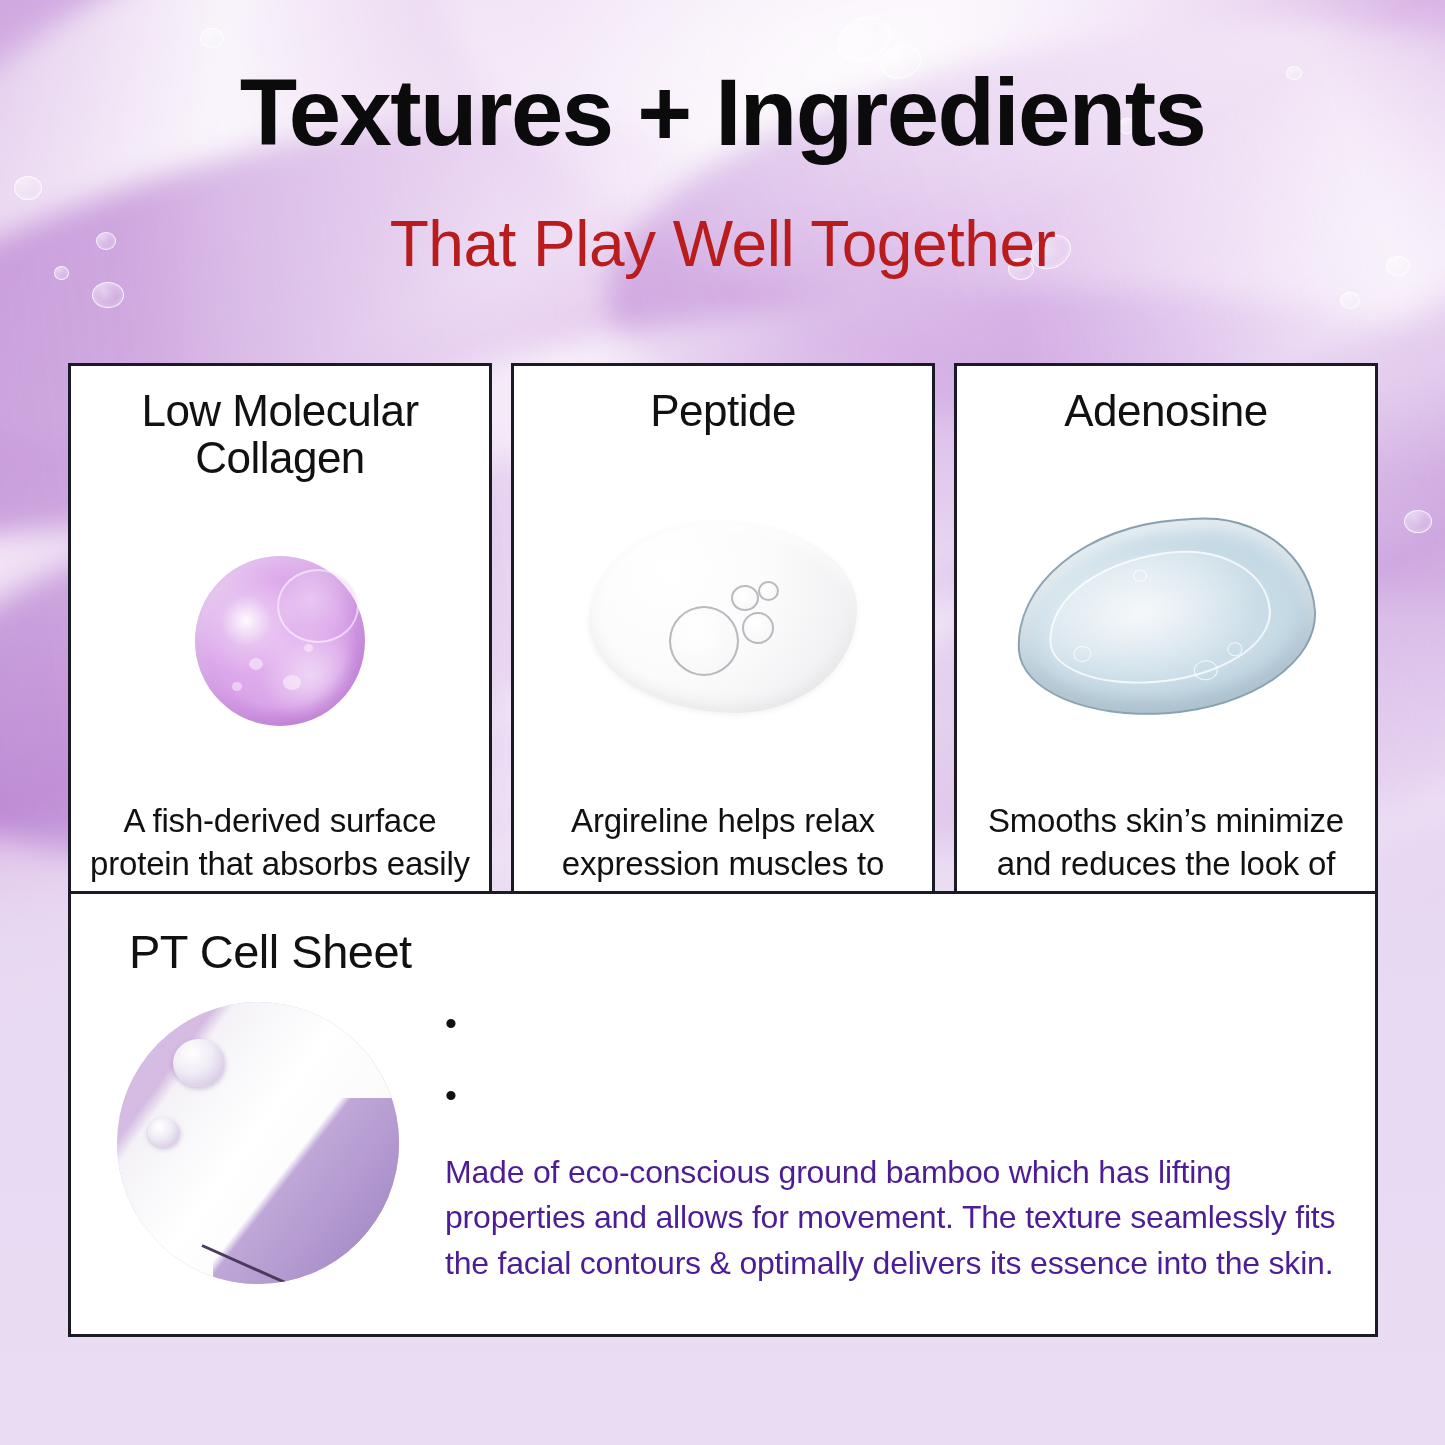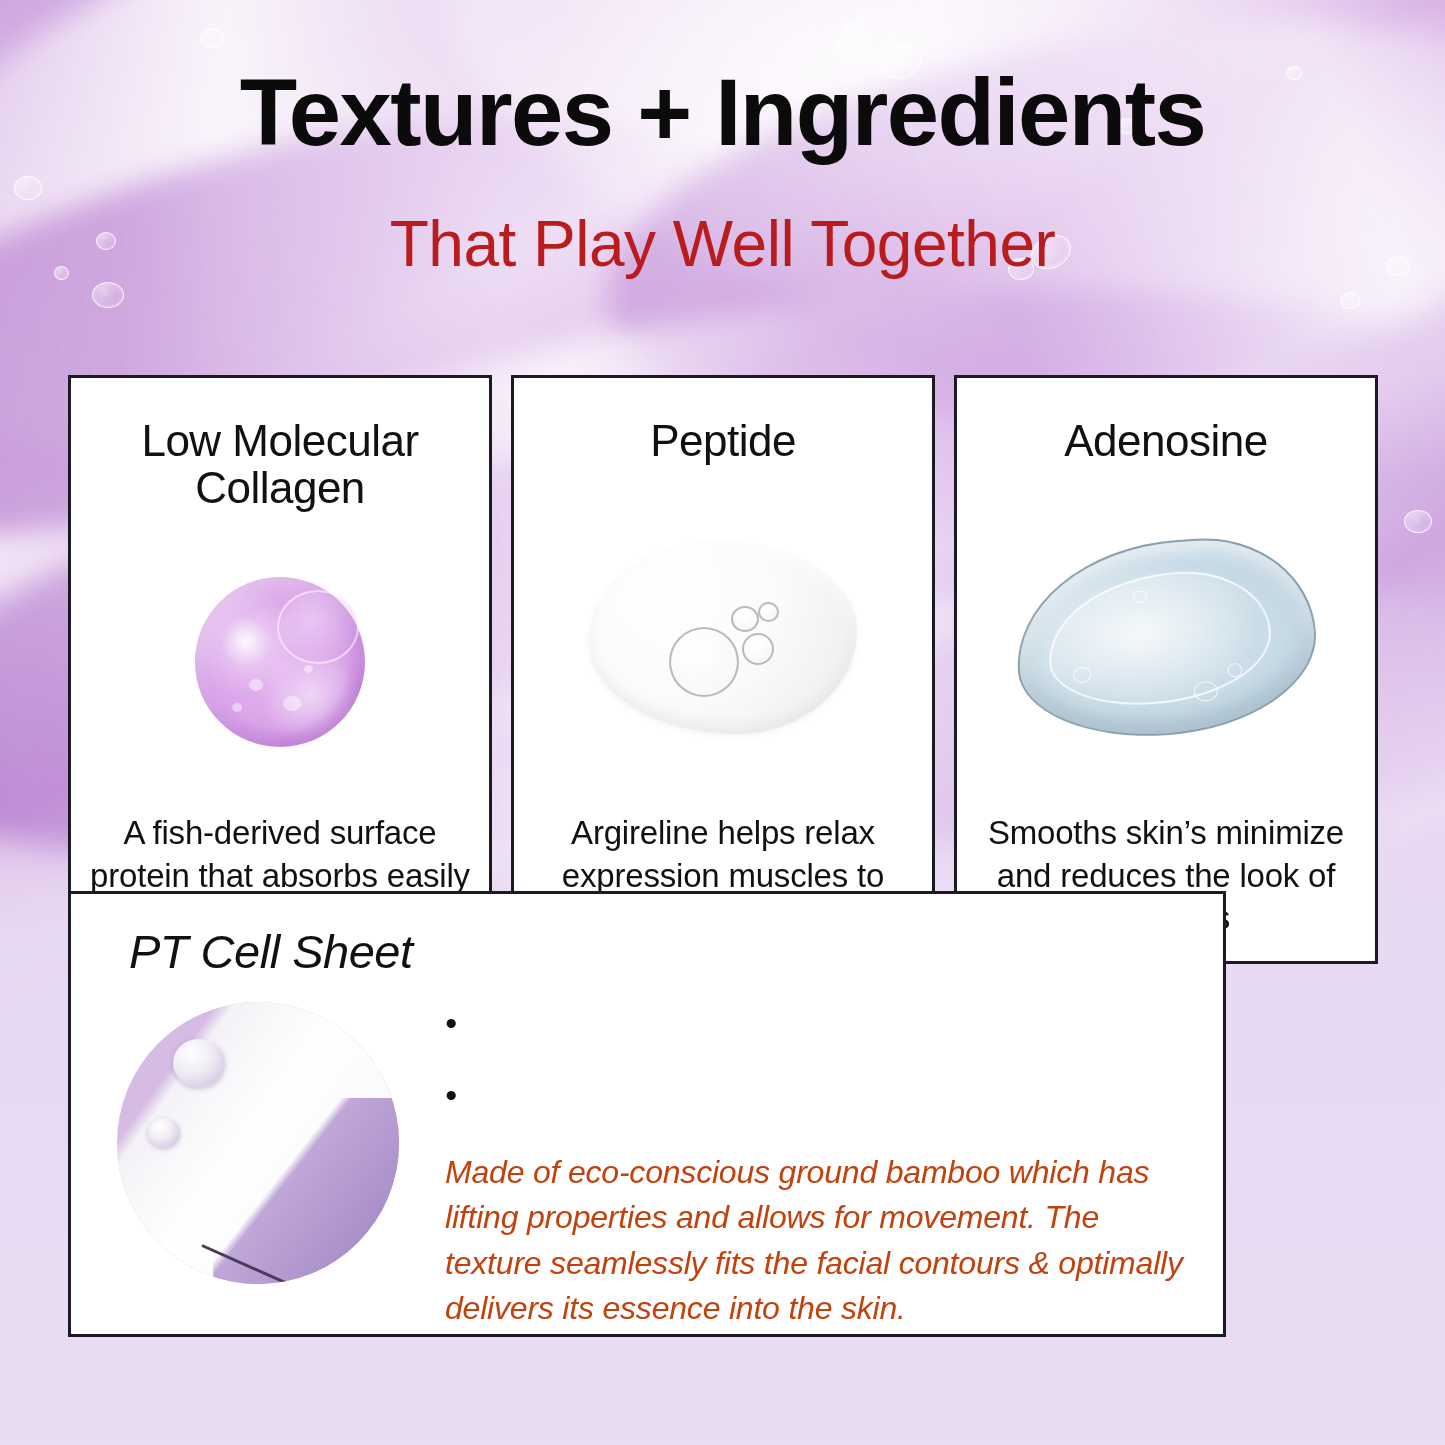--- a/index.html
+++ b/index.html
@@ -149,22 +149,21 @@
   }
   .card {
     width: 424px;
     height: 589px;
     background: #ffffff;
     border: 3px solid #1b1b25;
     box-sizing: border-box;
     display: flex;
     flex-direction: column;
     align-items: center;
-    padding: 40px 18px 16px 18px;
-    margin-top: 12px;
+    padding: 22px 18px 16px 18px;
   }
   .card-title {
     font-size: 44px;
     font-weight: 500;
     color: #111;
     text-align: center;
     line-height: 1.06;
     letter-spacing: -0.5px;
   }
   .card-visual {
@@ -251,26 +250,25 @@
     position: absolute;
     border-radius: 50%;
     border: 1.5px solid rgba(255,255,255,0.8);
   }
 
   
   .panel {
     position: absolute;
     left: 68px;
     top: 891px;
-    width: 1158px;
+    width: 1310px;
     height: 446px;
     background: #ffffff;
     border: 3px solid #1b1b25;
     box-sizing: border-box;
-    font-style: italic;
   }
   .panel-title {
     position: absolute;
     left: 58px;
     top: 30px;
     font-size: 47px;
     font-weight: 500;
     letter-spacing: -0.5px;
     color: #111;
   }
@@ -341,21 +339,21 @@
     font-size: 36px;
     font-weight: 400;
     color: #111;
     letter-spacing: -0.2px;
     line-height: 1.1;
   }
   .panel-para {
     margin-top: 14px;
     font-size: 32px;
     font-weight: 400;
-    color: #c2410c;
+    color: #4c1d95;
     line-height: 1.42;
     letter-spacing: -0.2px;
   }
 </style>
 </head>
 <body>
 
 <div id="page">
 
   <div class="bg-layer">

